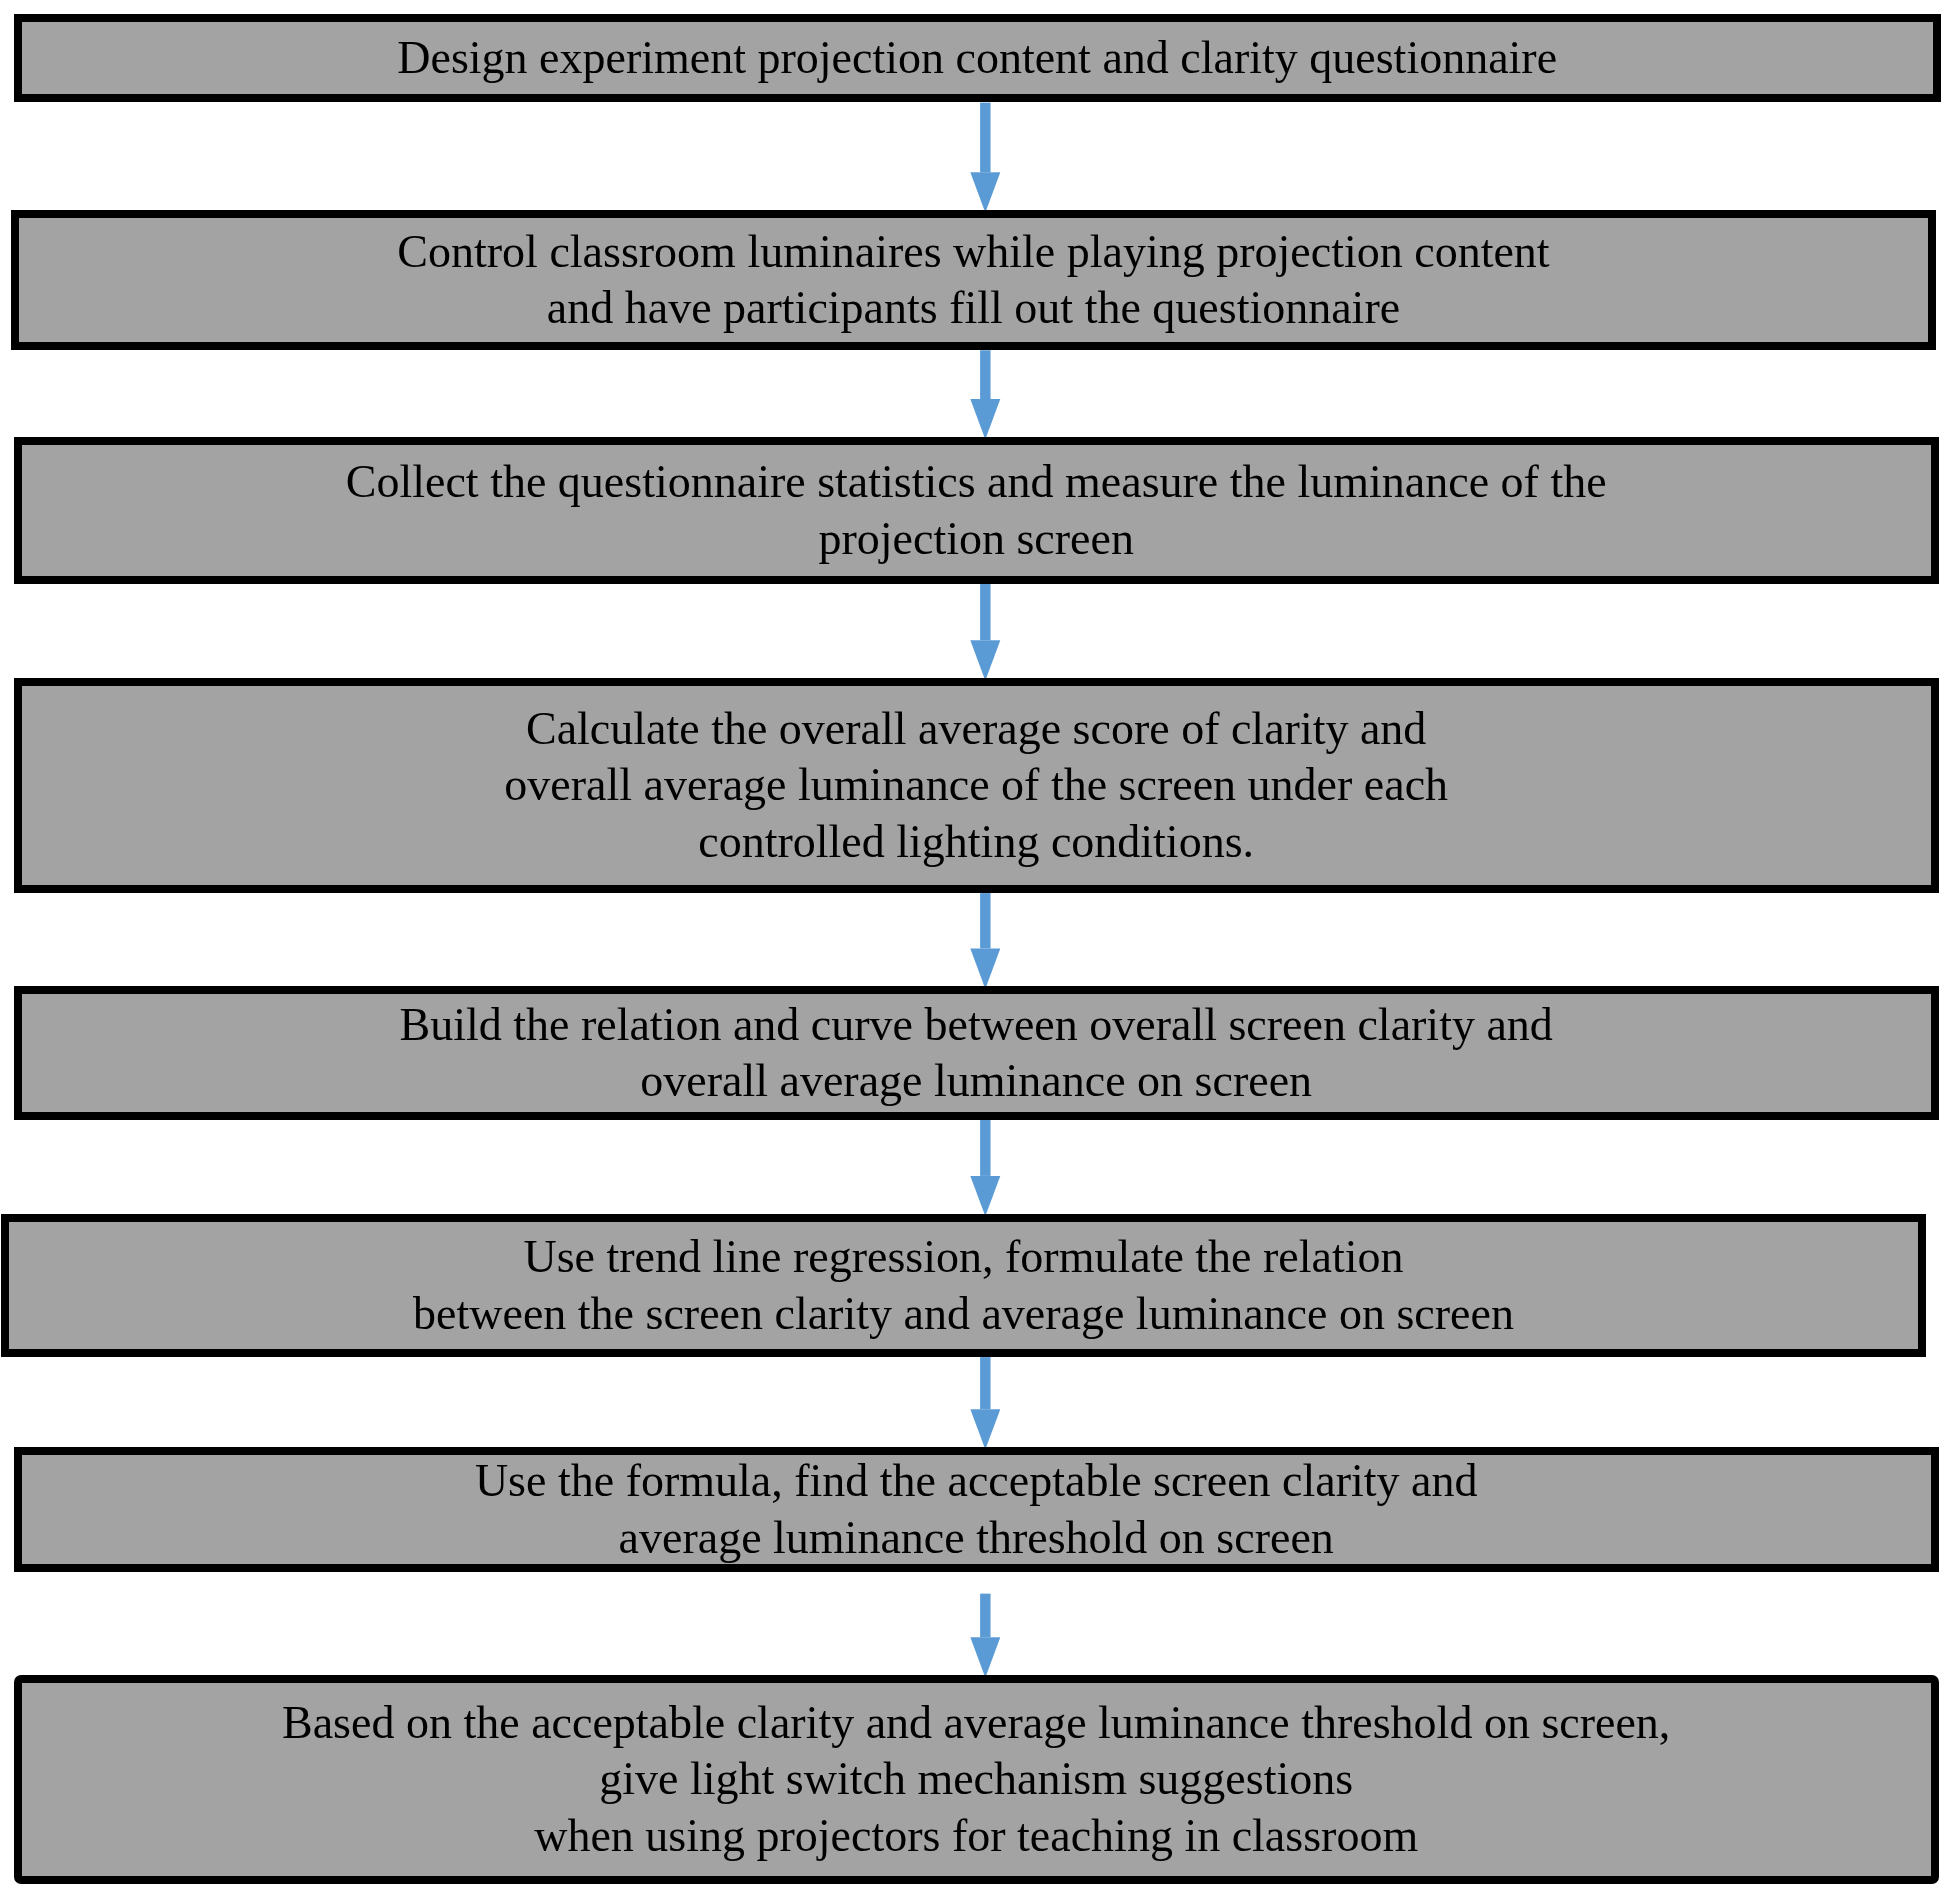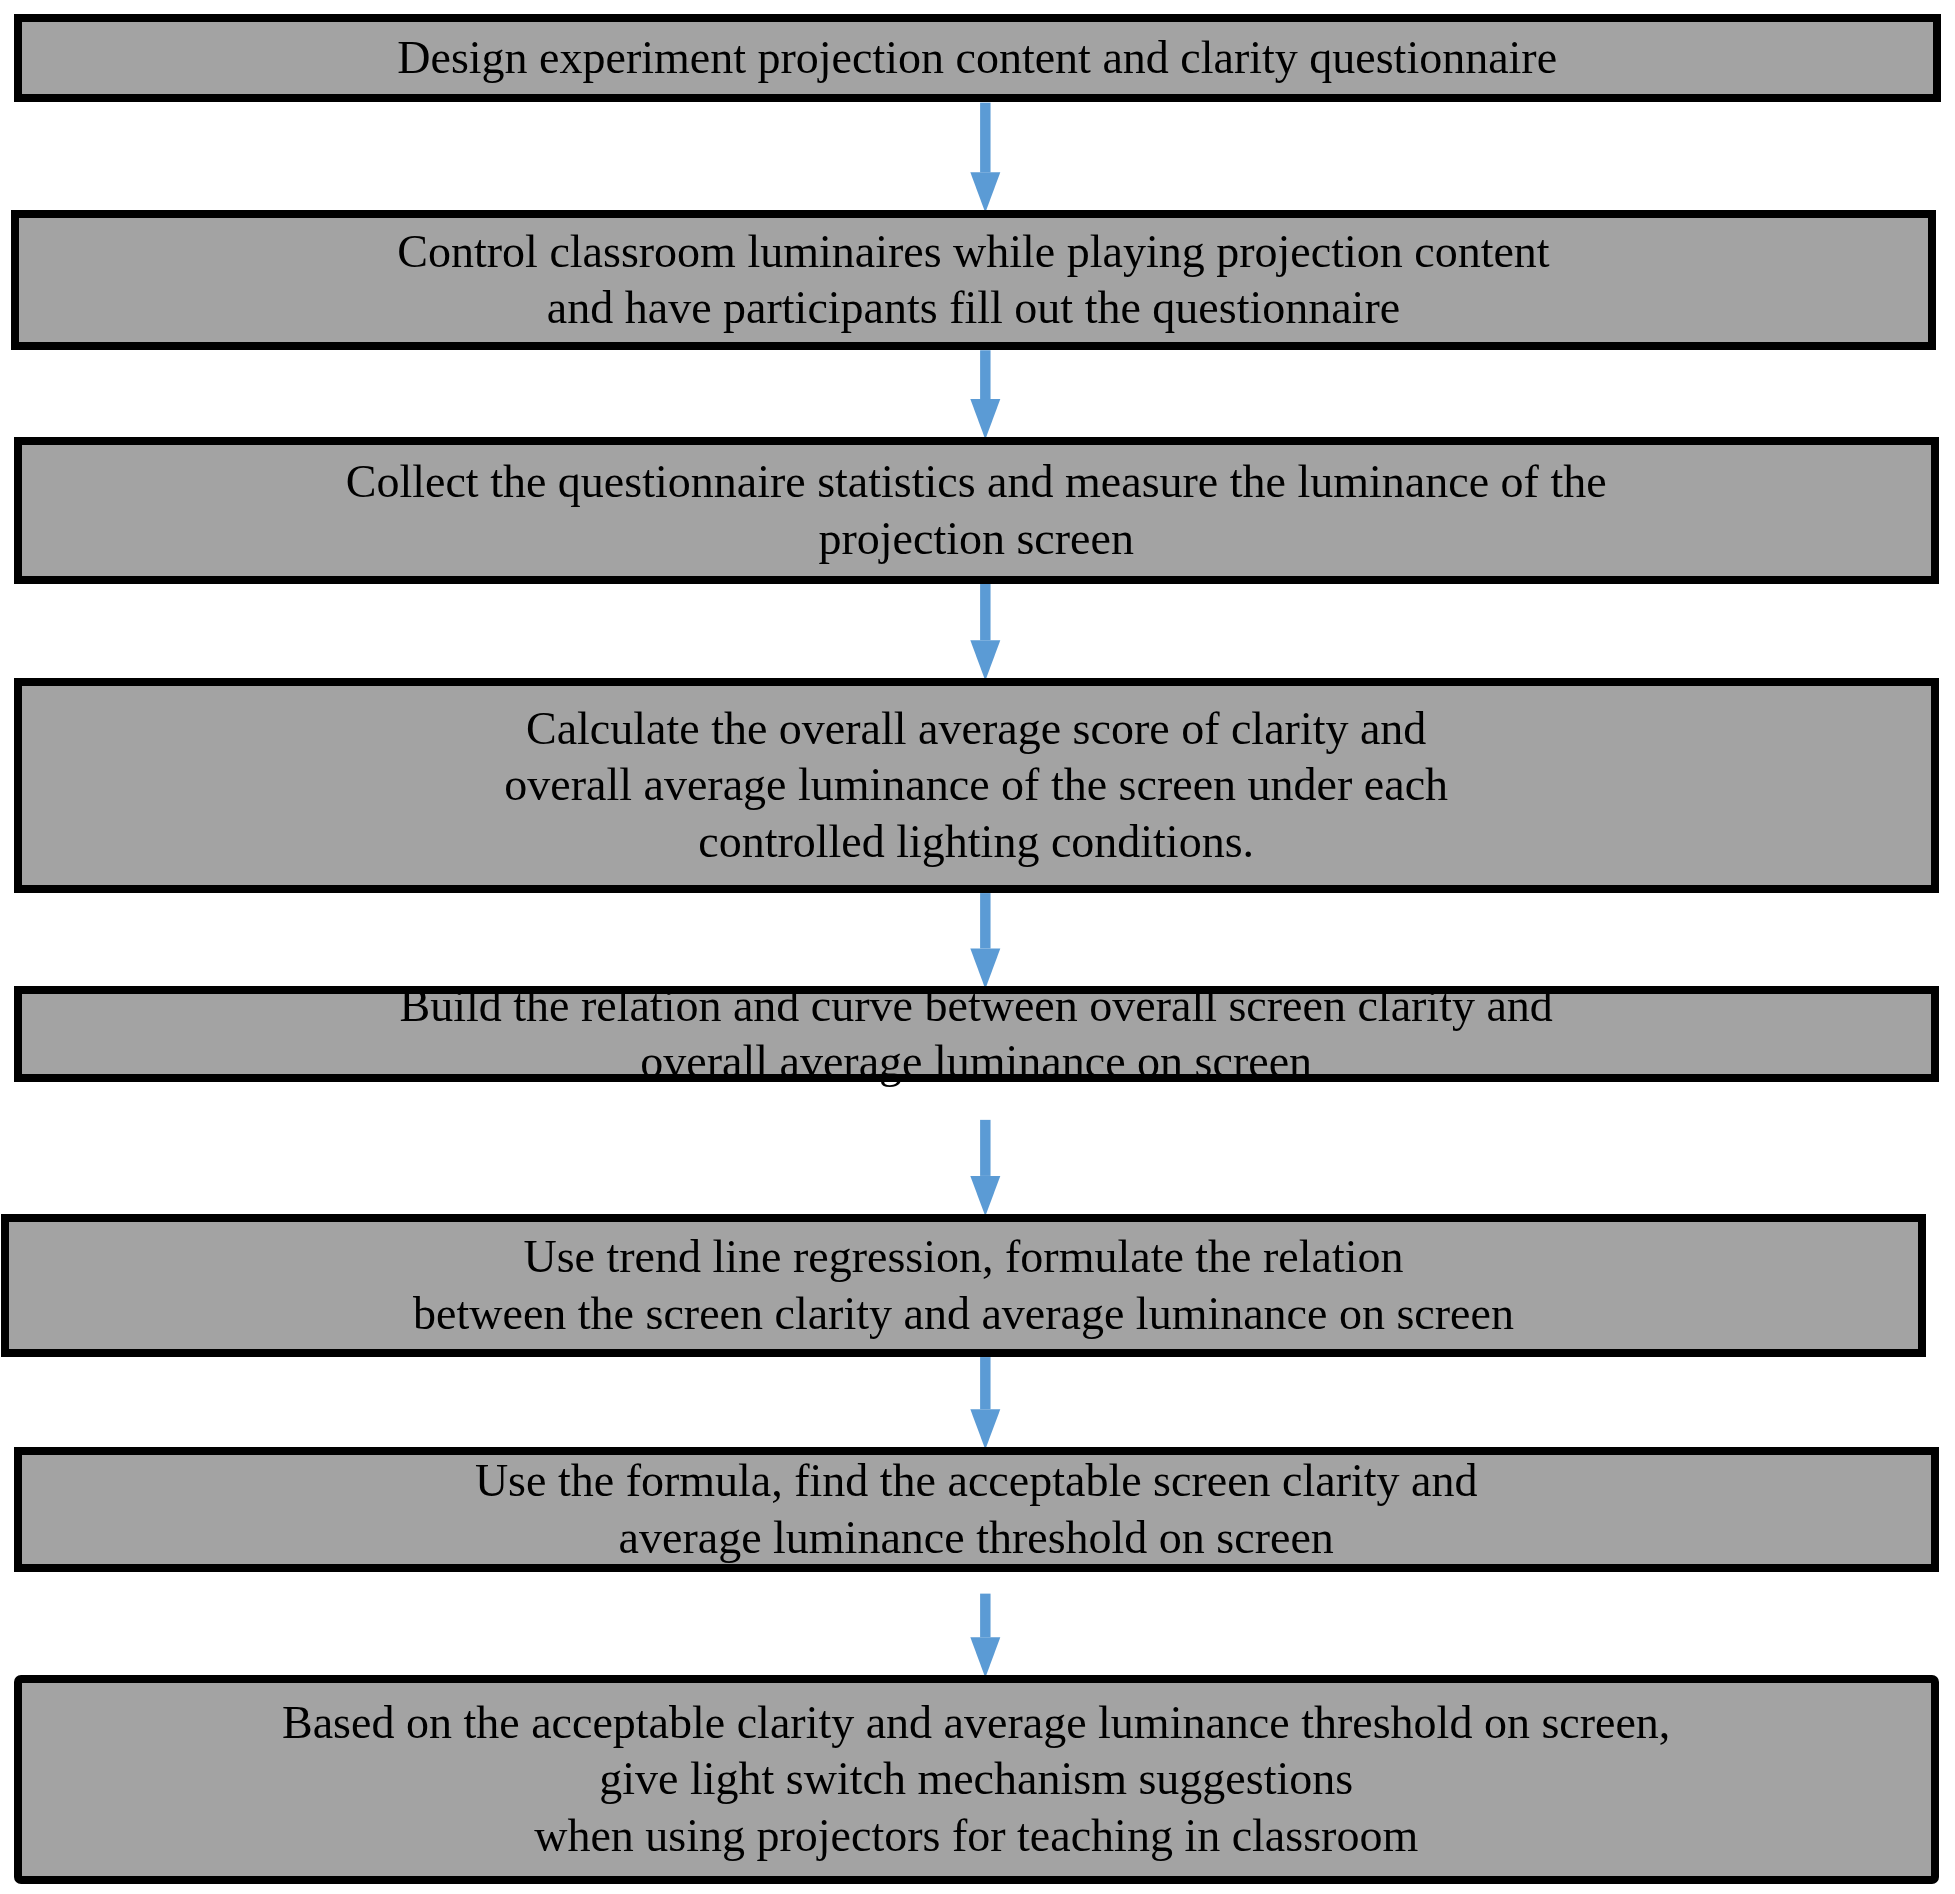--- a/index.html
+++ b/index.html
@@ -98,21 +98,21 @@
   </div>
   <div class="node" style="left: 13.7px; top: 437px; width: 1925px; height: 147px;">
     <div class="node-text">Collect the questionnaire statistics and measure the luminance of the
 projection screen</div>
   </div>
   <div class="node" style="left: 13.7px; top: 678px; width: 1925px; height: 215px;">
     <div class="node-text">Calculate the overall average score of clarity and
 overall average luminance of the screen under each
 controlled lighting conditions.</div>
   </div>
-  <div class="node" style="left: 13.7px; top: 986px; width: 1925px; height: 96px;">
+  <div class="node" style="left: 13.7px; top: 986px; width: 1925px; height: 134px;">
     <div class="node-text">Build the relation and curve between overall screen clarity and
 overall average luminance on screen</div>
   </div>
   <div class="node" style="left: 1px; top: 1214px; width: 1925px; height: 143px;">
     <div class="node-text">Use trend line regression, formulate the relation
 between the screen clarity and average luminance on screen</div>
   </div>
   <div class="node" style="left: 13.7px; top: 1447px; width: 1925px; height: 125px;">
     <div class="node-text">Use the formula, find the acceptable screen clarity and
 average luminance threshold on screen</div>

